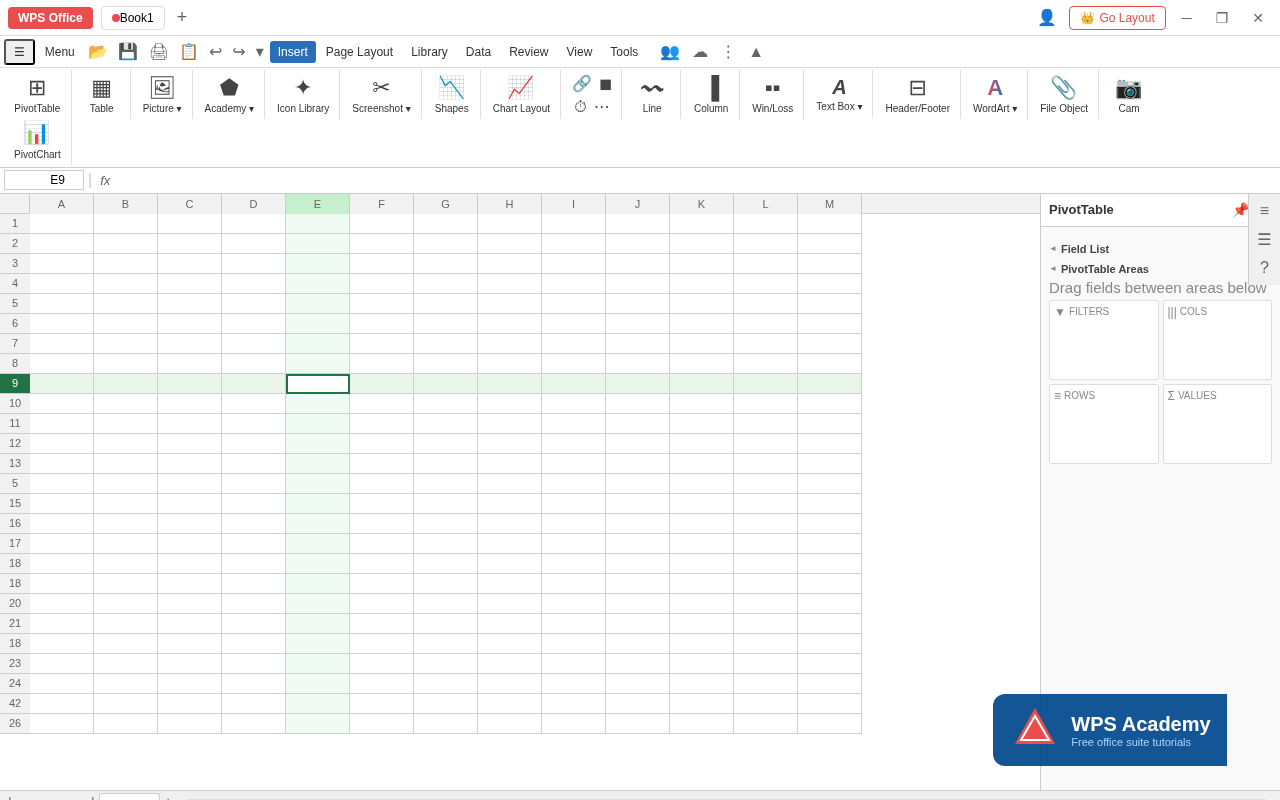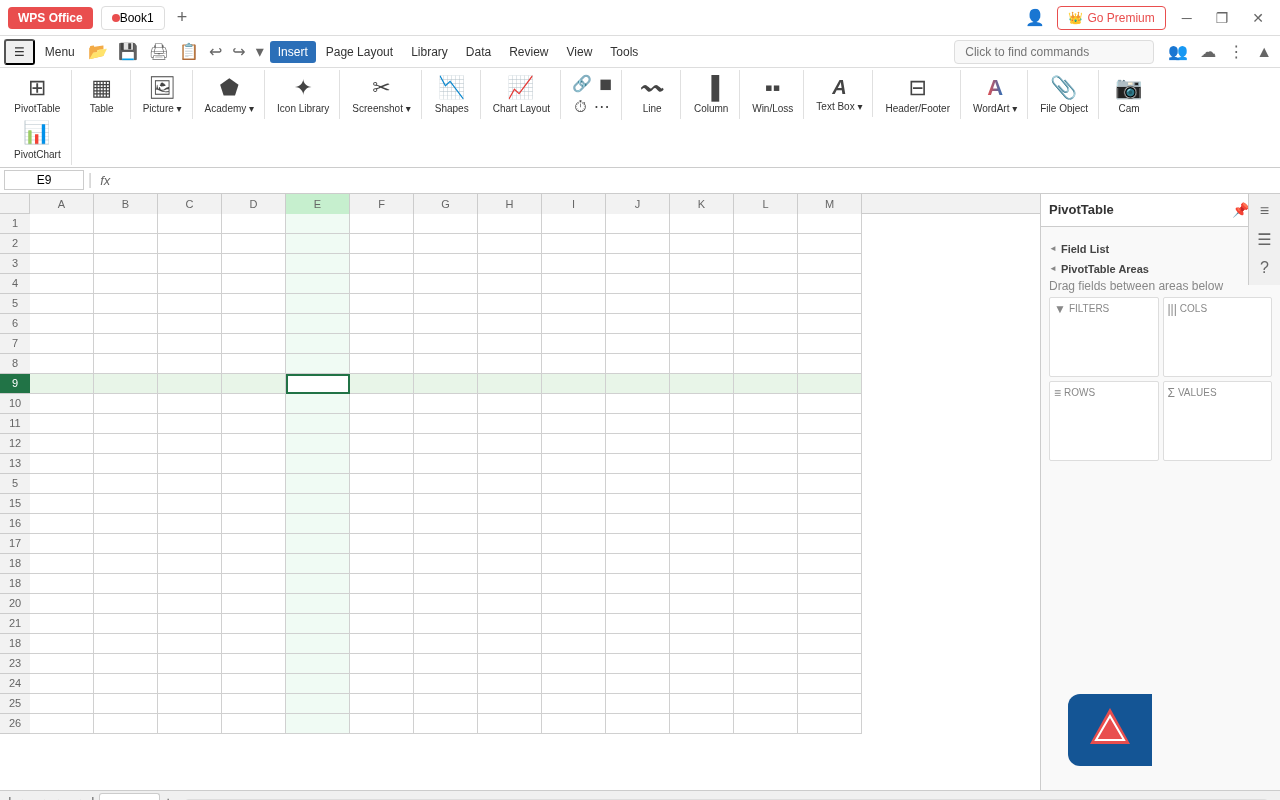--- a/index.html
+++ b/index.html
@@ -68,22 +68,22 @@
       padding: 2px 3px; border-radius: 3px; border: none; background: none;
     }
     .ribbon-icon-sm { font-size: 16px; color: #444; }
 
     
     #formula-bar {
       display: flex; align-items: center; height: 26px; background: #fff;
       border-bottom: 1px solid #ccc; padding: 0 4px; gap: 4px;
     }
     #cell-ref-box {
-      width: 80px; border: 1px solid #ccc; padding: 2px 8px; font-size: 12px;
-      text-align: center; background: #fff;
+      width: 80px; border: 1px solid #ccc; padding: 2px 18px; font-size: 12px;
+      text-align: right; background: #fff;
     }
     #formula-bar-divider { color: #ccc; font-size: 16px; }
     #fx-btn { background: none; border: none; font-size: 13px; color: #666; cursor: pointer; padding: 0 4px; font-style: italic; }
     #formula-input { flex: 1; border: none; outline: none; font-size: 12px; padding: 0 4px; }
 
     
     #main-area { display: flex; height: calc(800px - 36px - 32px - 82px - 26px - 28px); }
 
     
     #spreadsheet-container { flex: 1; overflow: hidden; position: relative; background: #fff; }
@@ -184,21 +184,21 @@
   <div id="book-tab">
     <span class="tab-dot"></span>
     <span>Book1</span>
   </div>
   <button id="title-new-btn">+</button>
   <div class="title-spacer"></div>
   <div class="title-right">
     <button class="title-icon-btn">👤</button>
     <button id="premium-btn">
       <span>👑</span>
-      <span>Go Premium</span>
+      <span>Go Layout</span>
     </button>
     <button class="win-btn">─</button>
     <button class="win-btn">❐</button>
     <button class="win-btn" id="close-btn">✕</button>
   </div>
 </div>
 
 <div id="menu-bar">
   <button class="menu-item">☰</button>
   <span class="menu-item">Menu</span>
@@ -209,21 +209,20 @@
   <button class="title-icon-btn">↩</button>
   <button class="title-icon-btn">↪</button>
   <button class="title-icon-btn">▾</button>
   <span class="menu-item active">Insert</span>
   <span class="menu-item">Page Layout</span>
   <span class="menu-item">Library</span>
   <span class="menu-item">Data</span>
   <span class="menu-item">Review</span>
   <span class="menu-item">View</span>
   <span class="menu-item">Tools</span>
-  <input id="search-commands" type="text" readonly="" placeholder="Click to find commands" style="">
   <div class="menu-bar-right">
     <button class="menu-bar-right-btn">👥</button>
     <button class="menu-bar-right-btn">☁</button>
     <button class="menu-bar-right-btn">⋮</button>
     <button class="menu-bar-right-btn">▲</button>
   </div>
 </div>
 
 <div id="ribbon">
   <div class="ribbon-group">
@@ -410,21 +409,21 @@
         <div class="row-header">15</div>
         <div class="row-header">16</div>
         <div class="row-header">17</div>
         <div class="row-header">18</div>
         <div class="row-header">18</div>
         <div class="row-header">20</div>
         <div class="row-header">21</div>
         <div class="row-header">18</div>
         <div class="row-header">23</div>
         <div class="row-header">24</div>
-        <div class="row-header">25</div>
+        <div class="row-header">42</div>
         <div class="row-header">26</div>
       </div>
 
     <div id="grid-area">
     <div class="grid-row">
           <div class="grid-cell"></div>
           <div class="grid-cell"></div>
           <div class="grid-cell"></div>
           <div class="grid-cell"></div>
           <div class="grid-cell" style="background: rgb(240, 251, 244);"></div>
@@ -822,21 +821,21 @@
       <button class="panel-header-btn">✕</button>
     </div>
     <div id="panel-body">
       <div class="section-header">
         <span>Field List</span>
       </div>
 
       <div class="section-header">
         <span>PivotTable Areas</span>
       </div>
-      <div style="font-size:12px; color:#888; margin-bottom: 4px;">Drag fields between areas below</div>
+      <div style="font-size:15px; color:#888; margin-bottom: 4px;">Drag fields between areas below</div>
 
       <div class="areas-grid">
         <div class="area-box">
           <div class="area-label">
             <span class="area-icon">▼</span>
             <span>FILTERS</span>
           </div>
         </div>
         <div class="area-box">
           <div class="area-label">
@@ -880,14 +879,18 @@
 </div>
 
 <div class="watermark-overlay">
   <div class="watermark-bg">
     <div style="display:flex; align-items:center; justify-content:center; width:52px; height:52px;">
       <svg width="52" height="52" viewBox="0 0 52 52">
         <polygon points="26,4 46,40 6,40" fill="#e94e4e"></polygon>
         <polygon points="26,12 40,36 12,36" fill="none" stroke="#fff" stroke-width="2"></polygon>
       </svg>
     </div>
+    <div class="wps-text">
+      <div class="wps-text-main">WPS Academy</div>
+      <div class="wps-text-sub">Free office suite tutorials</div>
+    </div>
   </div>
 </div>
 
 </body></html>

